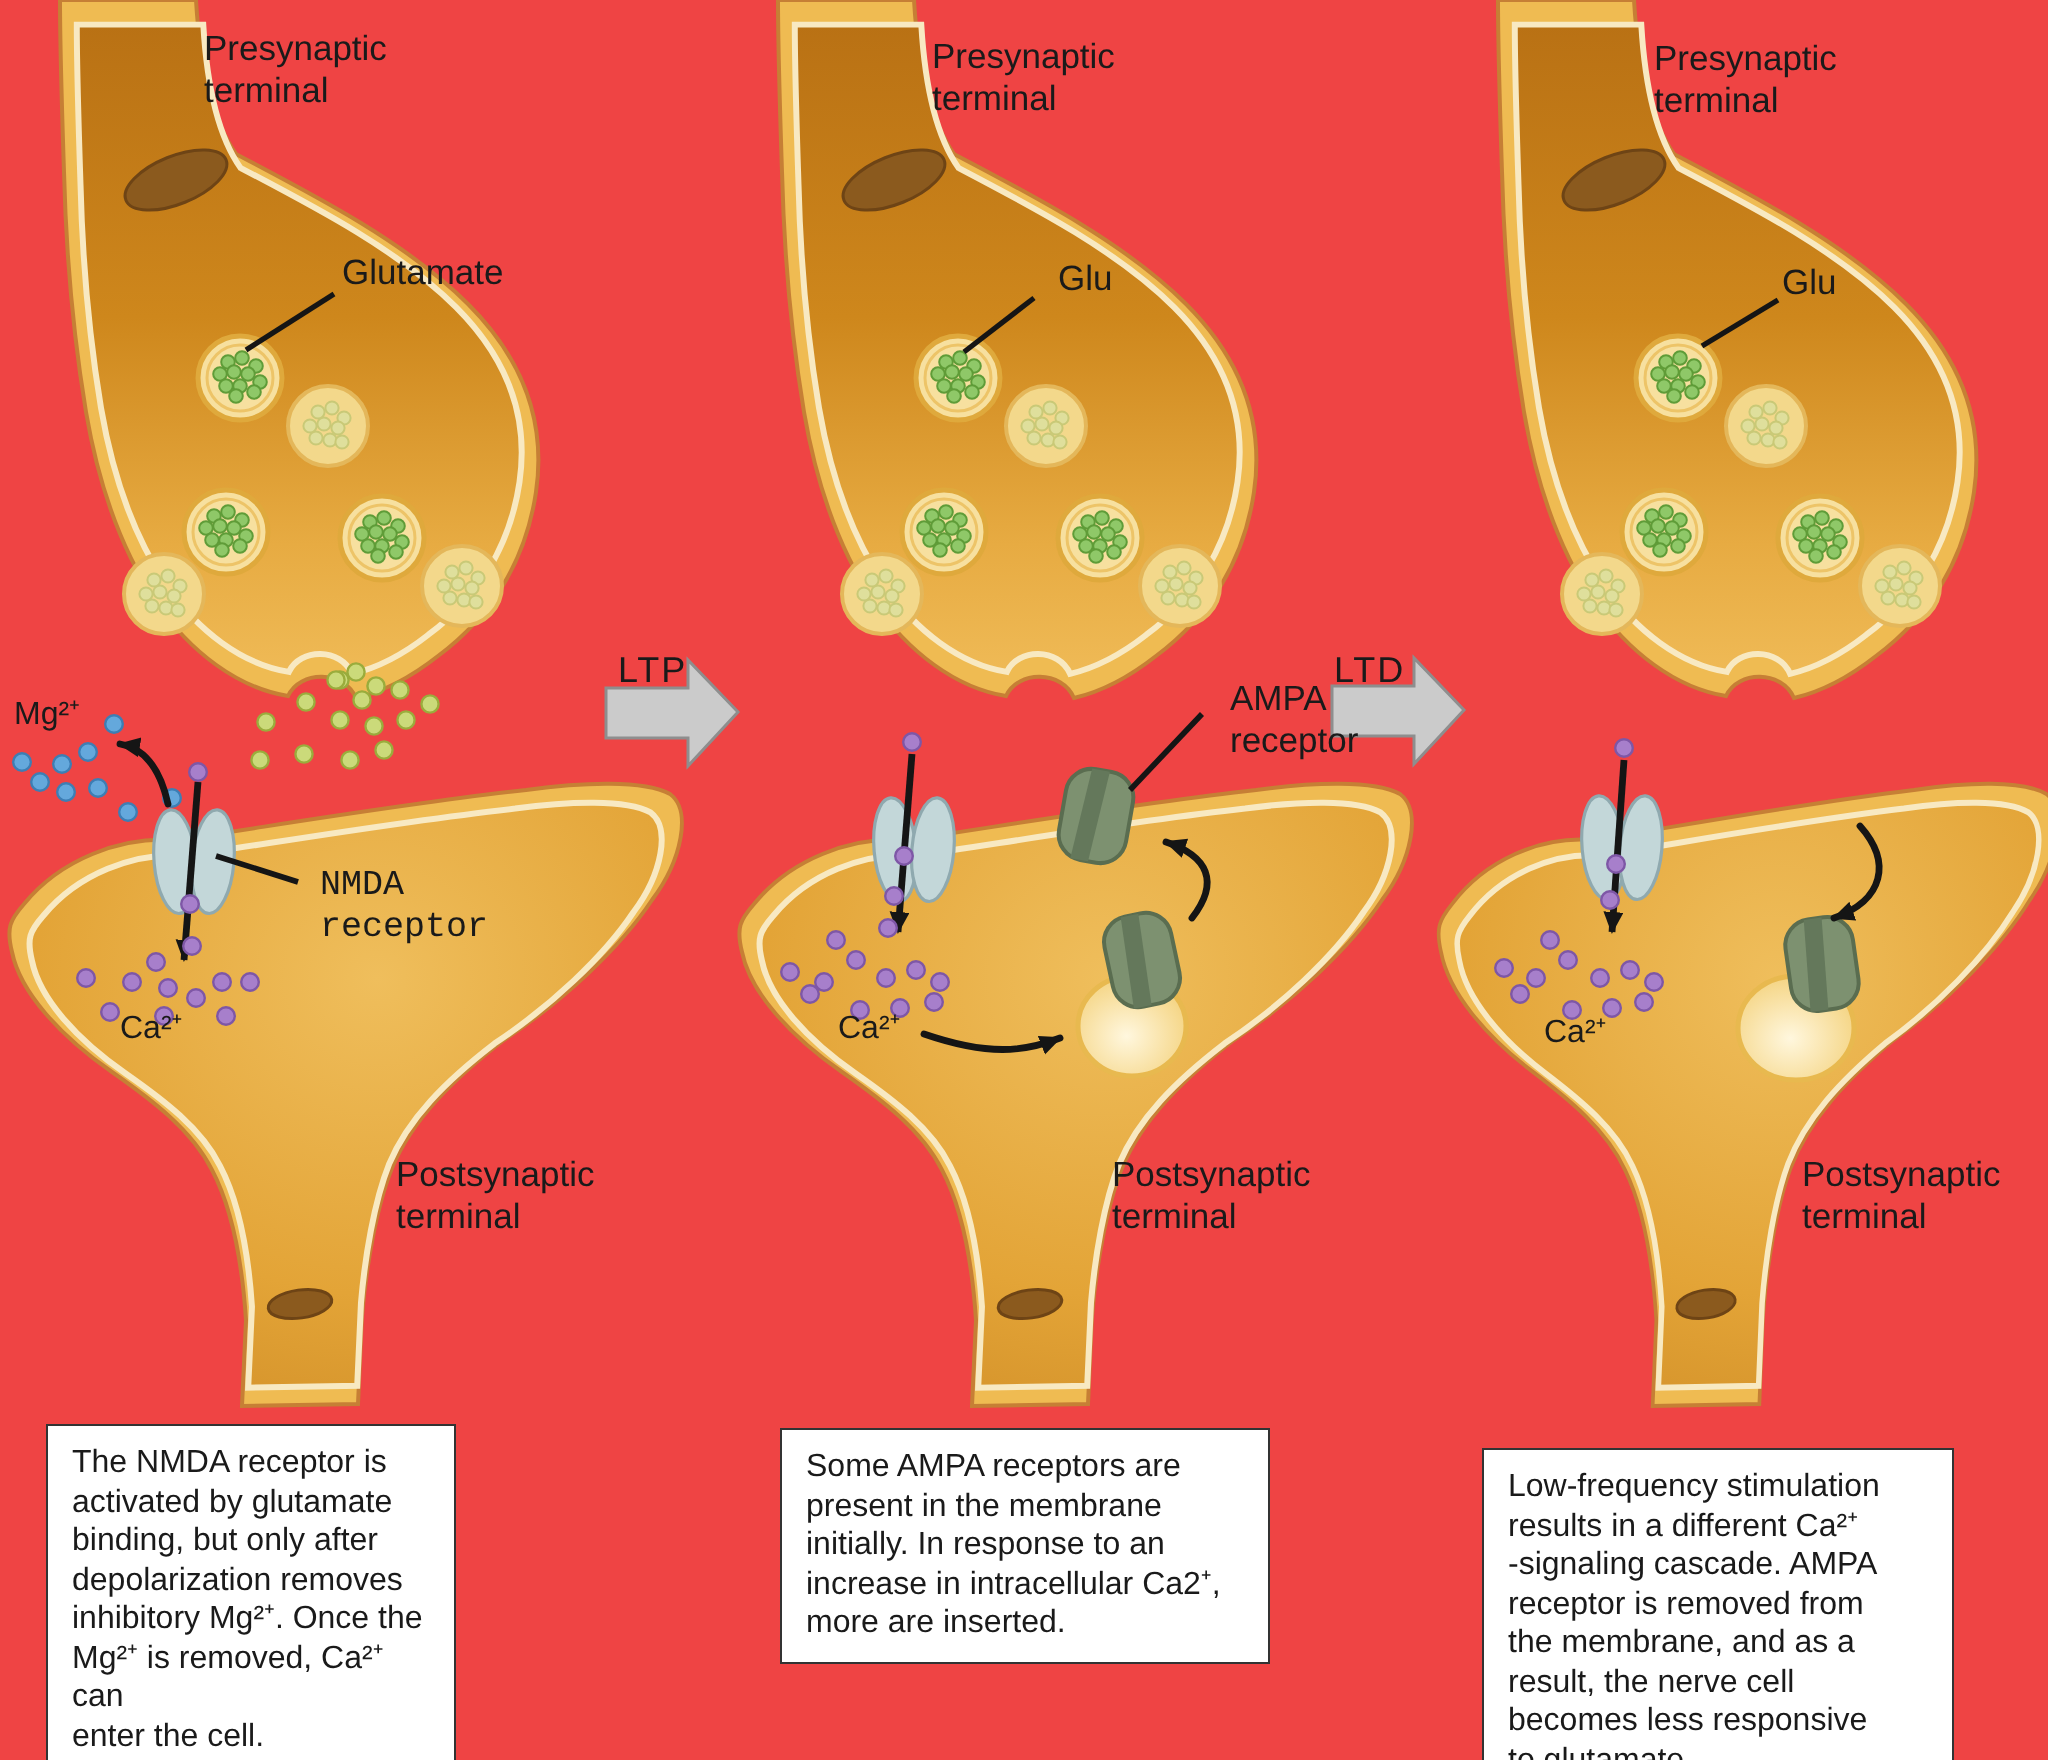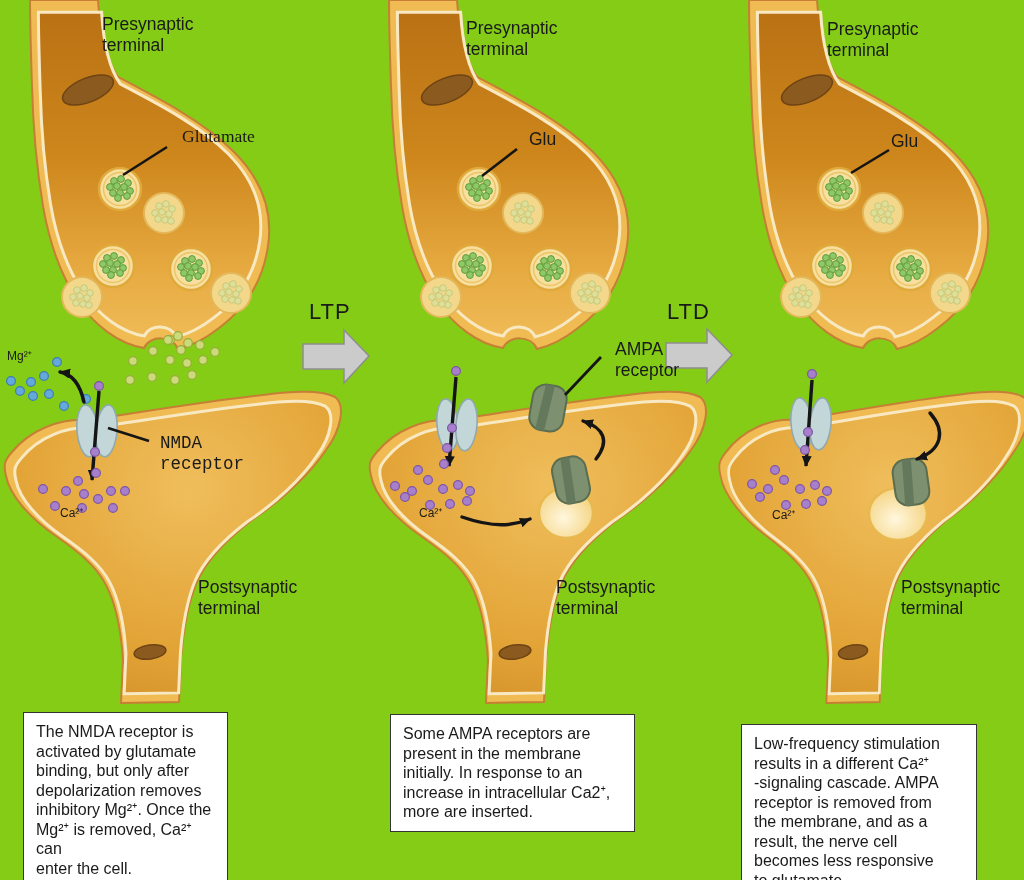--- a/index.html
+++ b/index.html
@@ -1,21 +1,21 @@
 <!DOCTYPE html>
 <html><head>
 <meta charset="utf-8">
 <style>
   html,body{margin:0;padding:0;background:#ffffff;}
-  .stage{position:relative;width:1024px;height:880px;background:#84cc16;overflow:hidden;
+  .stage{position:relative;width:1024px;height:880px;background:#ef4444;overflow:hidden;
          font-family:"Liberation Sans", sans-serif;}
   .stage svg{position:absolute;left:0;top:0;}
   .lbl{position:absolute;font-size:17.5px;line-height:1.18;color:#1a1a1a;white-space:pre-line;}
-  .lbl.small{font-size:12px;}
-  .flow-lbl{position:absolute;font-size:22px;color:#1a1a1a;letter-spacing:1px;}
+  .lbl.small{font-size:16px;}
+  .flow-lbl{position:absolute;font-size:18px;color:#1a1a1a;letter-spacing:1px;margin-top:26px;}
   .cap{position:absolute;box-sizing:border-box;background:#ffffff;border:1.6px solid #333333;
        padding:9px 12px;font-size:16px;line-height:1.22;color:#1a1a1a;white-space:pre-line;}
 </style>
 </head>
 <body>
 
 <div class="stage">
 
 <svg width="1024" height="880" viewBox="0 0 1024 880">
   <defs>
@@ -237,21 +237,21 @@
   </g>
 </svg>
 
 <div class="lbl" style="left:102px;top:14px;">Presynaptic
 terminal</div>
 <div class="lbl" style="left:466px;top:18px;">Presynaptic
 terminal</div>
 <div class="lbl" style="left:827px;top:19px;">Presynaptic
 terminal</div>
 
-<div class="lbl" style="left:182px;top:126px;font-family:Liberation Serif, serif;">Glutamate</div>
+<div class="lbl" style="left:171px;top:126px;">Glutamate</div>
 <div class="lbl" style="left:529px;top:129px;">Glu</div>
 <div class="lbl" style="left:891px;top:131px;">Glu</div>
 
 <div class="lbl small" style="left:7px;top:349px;">Mg²⁺</div>
 <div class="lbl" style="left:160px;top:433px;font-family:Liberation Mono, monospace;">NMDA
 receptor</div>
 <div class="lbl" style="left:583px;top:339px;margin-left:32px;">AMPA
 receptor</div>
 
 <div class="lbl small" style="left:60px;top:506px;">Ca²⁺</div>

